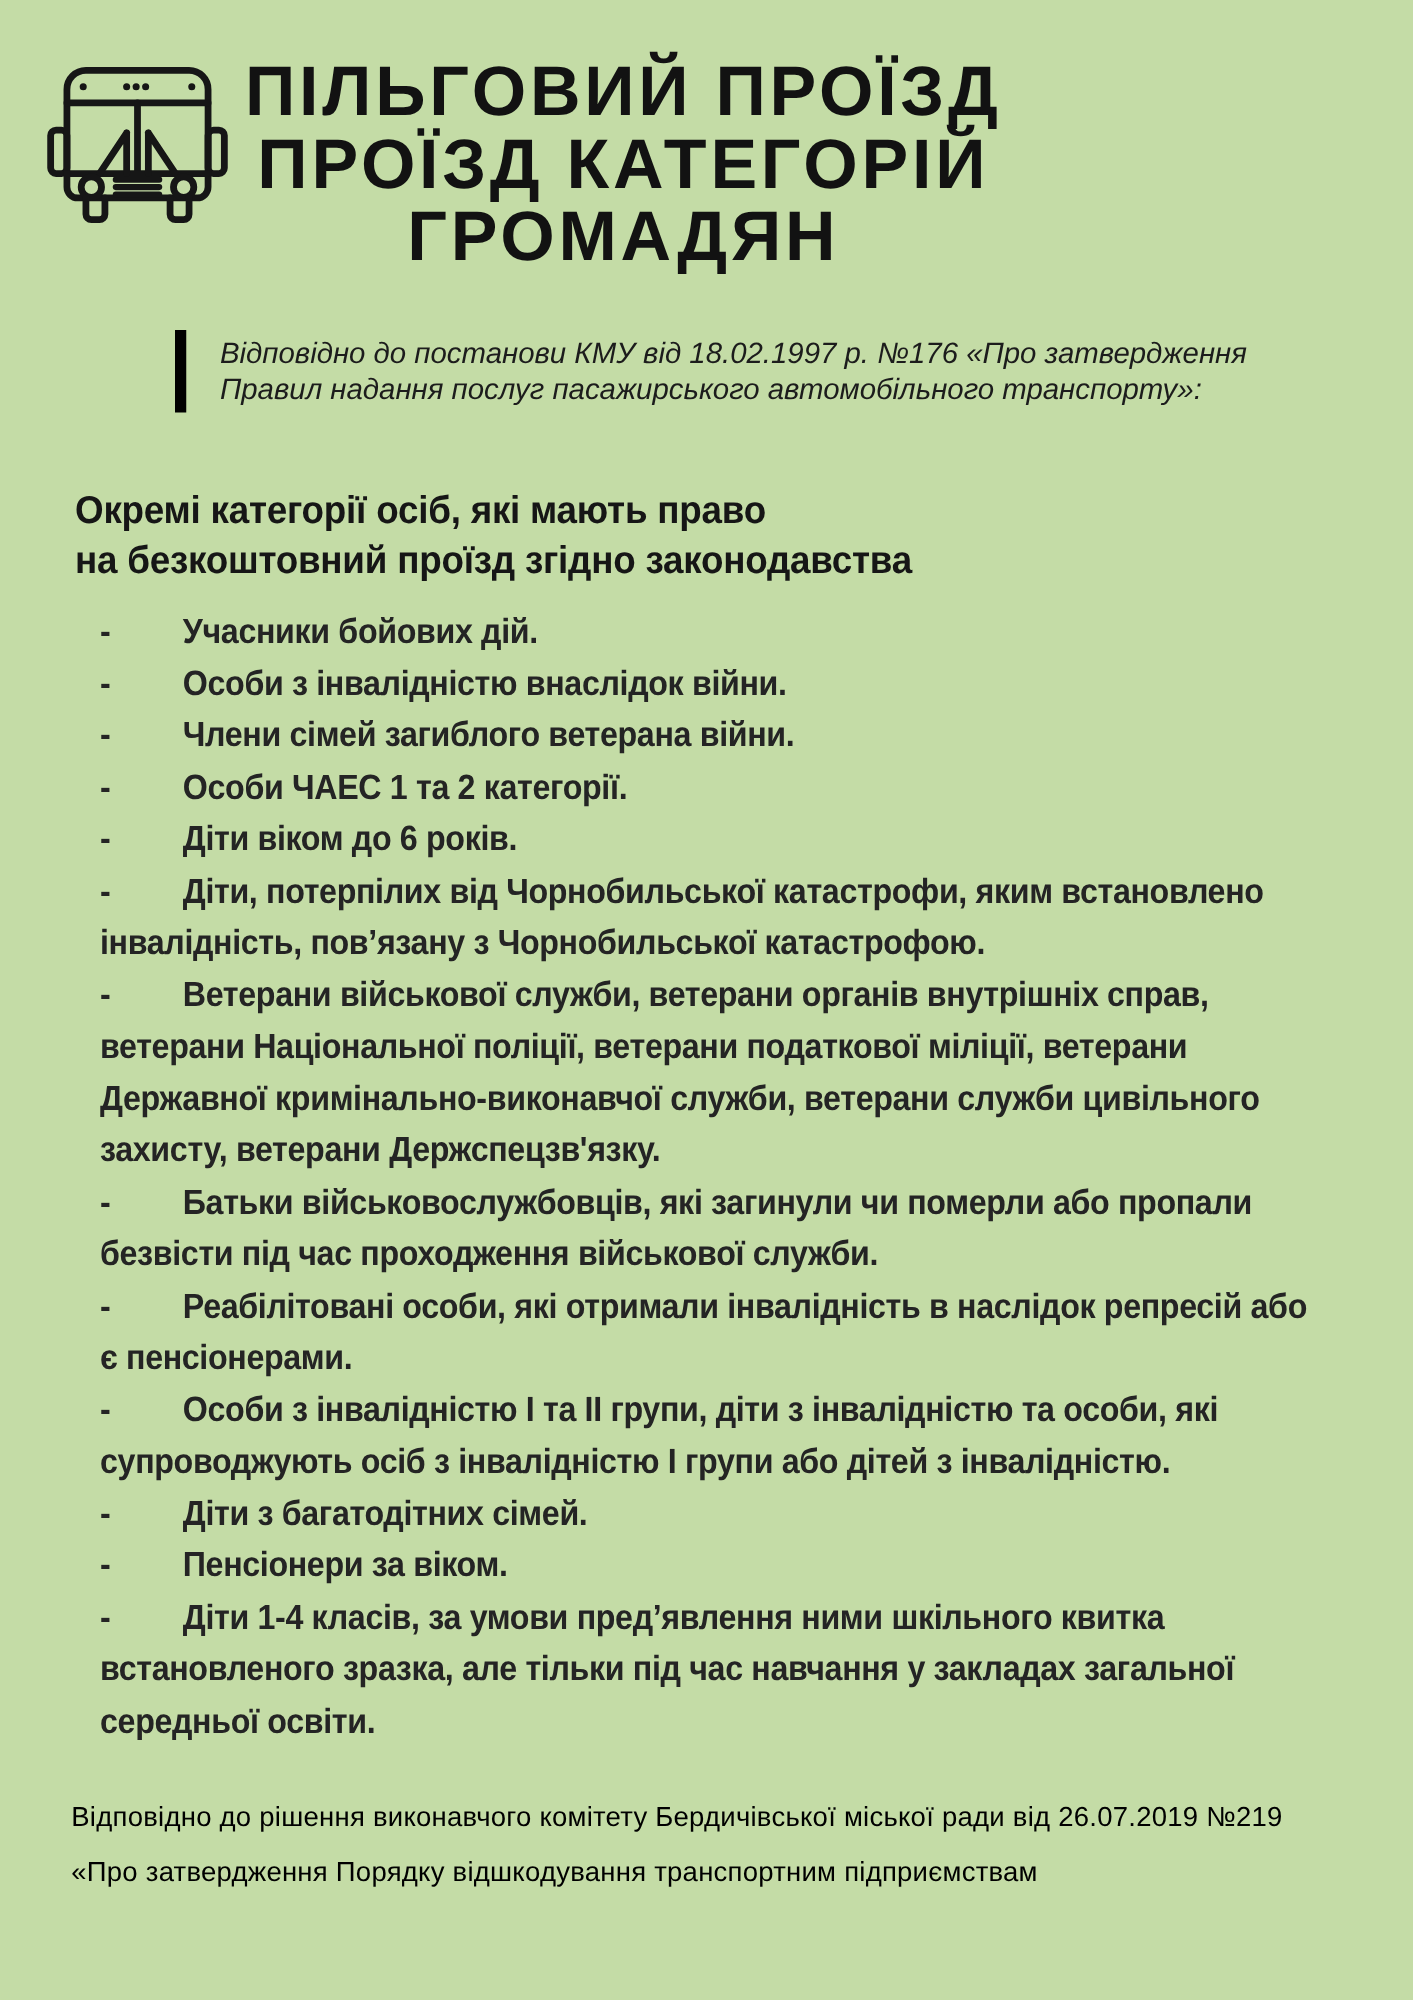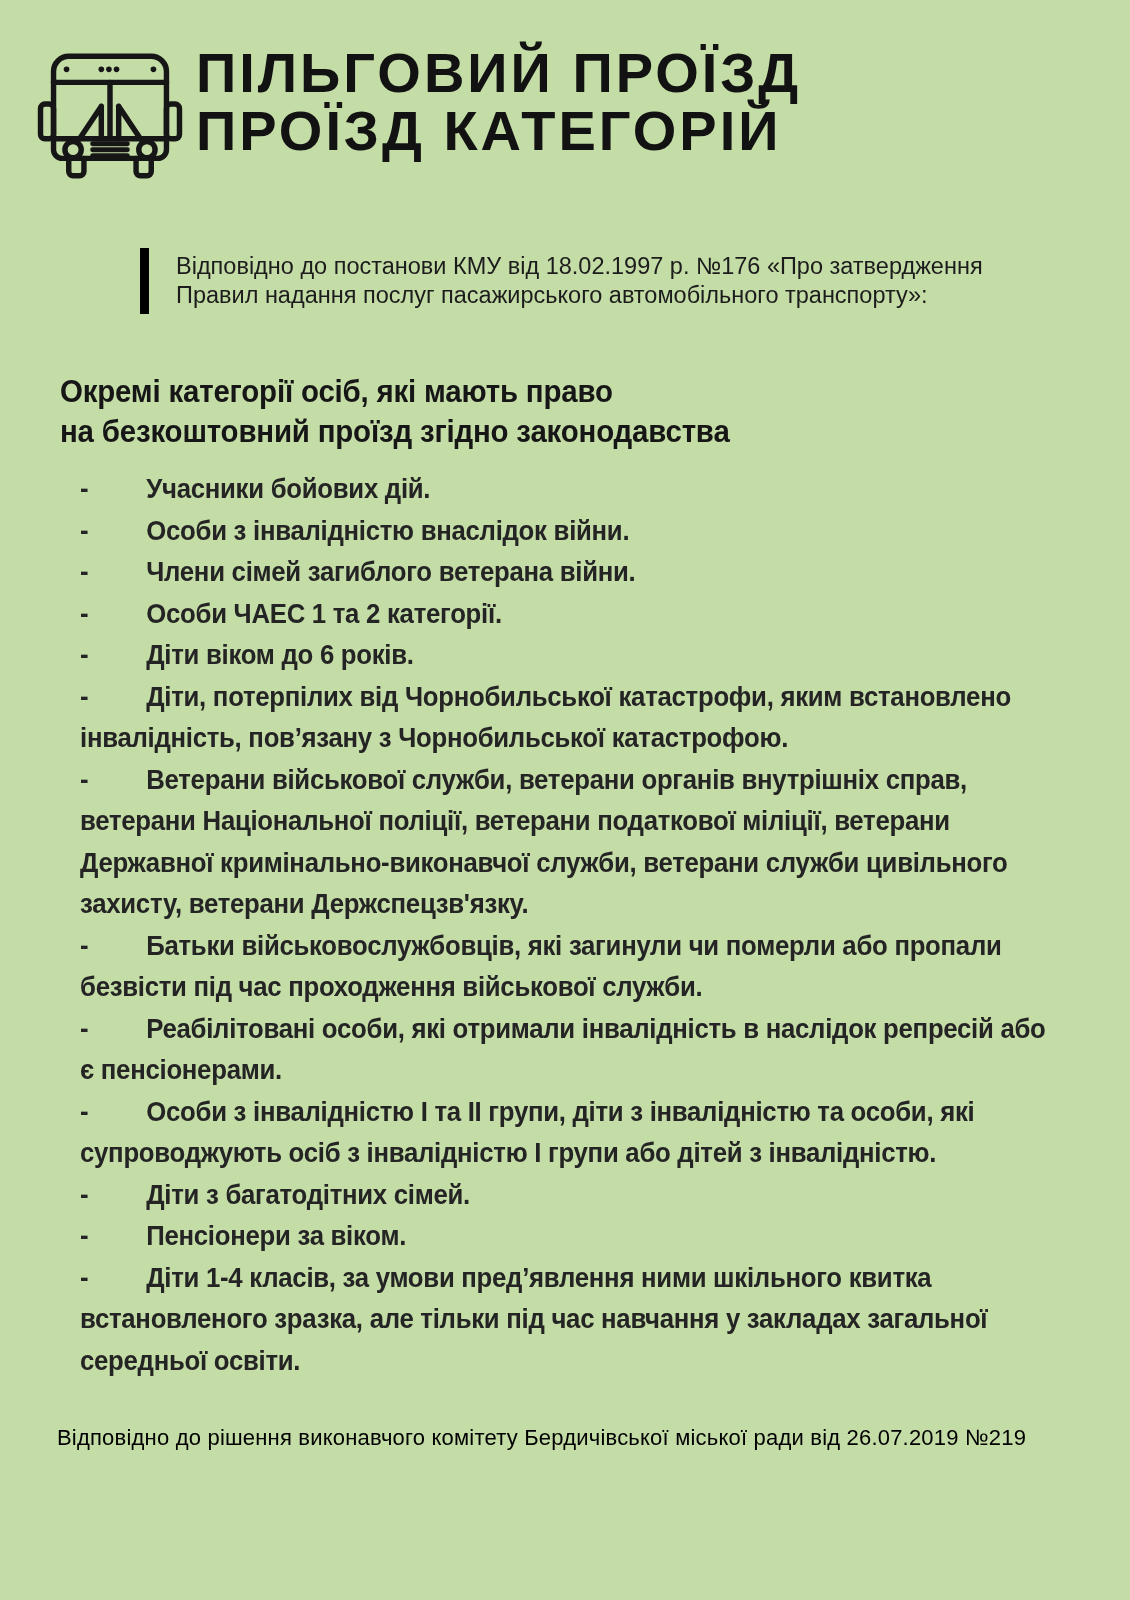--- a/index.html
+++ b/index.html
@@ -5,35 +5,35 @@
   html,body{margin:0;padding:0;}
   body{
     width:1130px;height:1600px;
     background:#c4dca6;
     font-family:"Liberation Sans", sans-serif;
     color:#222;
   }
   .page{position:relative;width:1130px;height:1600px;overflow:hidden;box-sizing:border-box;}
 
   
-  .hdr{display:flex;align-items:flex-start;padding:42px 50px 0 34px;}
+  .hdr{display:flex;align-items:flex-start;padding:42px 50px 0 34px;text-align:center;}
   .icon-box{flex:0 0 152px;width:152px;height:160px;}
   .icon-box svg{width:152px;height:160px;display:block;}
   h1{
     margin:2px 0 0 10px;
     font-size:56px;line-height:58px;font-weight:700;
     letter-spacing:3px;color:#121212;
   }
 
   
   .quote{
     margin:46px 60px 16px 140px;
     border-left:9px solid #000;
     padding:4px 0 4px 27px;
-    font-size:23.5px;line-height:29px;
+    font-style:italic;font-size:23.5px;line-height:29px;
     font-weight:400;color:#1c1c1c;
     max-width:900px;
   }
   .quote p{margin:0;}
   .qdash{display:inline-block;width:70px;}
 
   
   h2{
     margin:58px 40px 0 60px;
     font-size:31px;line-height:40px;font-weight:700;
@@ -93,21 +93,21 @@
         </g>
         <g fill="#161616" stroke="none">
           <circle cx="30" cy="24" r="2.6"></circle>
           <circle cx="62" cy="24" r="2.6"></circle>
           <circle cx="69" cy="24" r="2.6"></circle>
           <circle cx="76" cy="24" r="2.6"></circle>
           <circle cx="110" cy="24" r="2.6"></circle>
         </g>
       </svg>
     </div>
-    <h1><span>ПІЛЬГОВИЙ ПРОЇЗД</span><br><span>ПРОЇЗД КАТЕГОРІЙ</span><br></h1>
+    <h1><span>ПІЛЬГОВИЙ ПРОЇЗД</span><br><span>ПРОЇЗД КАТЕГОРІЙ</span><br><span>ГРОМАДЯН</span></h1>
   </div>
 
   <blockquote class="quote">
     <p>Відповідно до постанови КМУ від 18.02.1997 р. №176 «Про затвердження Правил надання послуг пасажирського автомобільного транспорту»:</p>
   </blockquote>
 
   <h2><span>Окремі категорії осіб, які мають право</span><br><span>на безкоштовний проїзд згідно законодавства</span></h2>
 
   <ul class="benefit-list">
     <li><span class="dash">-</span><span>Учасники бойових дій.</span></li>
@@ -120,16 +120,17 @@
     <li><span class="dash">-</span><span>Батьки військовослужбовців, які загинули чи померли або пропали безвісти під час проходження військової служби.</span></li>
     <li><span class="dash">-</span><span>Реабілітовані особи, які отримали інвалідність в наслідок репресій або є пенсіонерами.</span></li>
     <li><span class="dash">-</span><span>Особи з інвалідністю І та ІІ групи, діти з інвалідністю та особи, які супроводжують осіб з інвалідністю І групи або дітей з інвалідністю.</span></li>
     <li><span class="dash">-</span><span>Діти з багатодітних сімей.</span></li>
     <li><span class="dash">-</span><span>Пенсіонери за віком.</span></li>
     <li><span class="dash">-</span><span>Діти 1-4 класів, за умови пред’явлення ними шкільного квитка встановленого зразка, але тільки під час навчання у закладах загальної середньої освіти.</span></li>
   </ul>
 
   <div class="ftr">
     <p>Відповідно до рішення виконавчого комітету Бердичівської міської ради від 26.07.2019 №219</p>
+    <p>«Про затвердження Порядку відшкодування транспортним підприємствам</p>
 
   </div>
 
 </div>
 
 </body></html>

